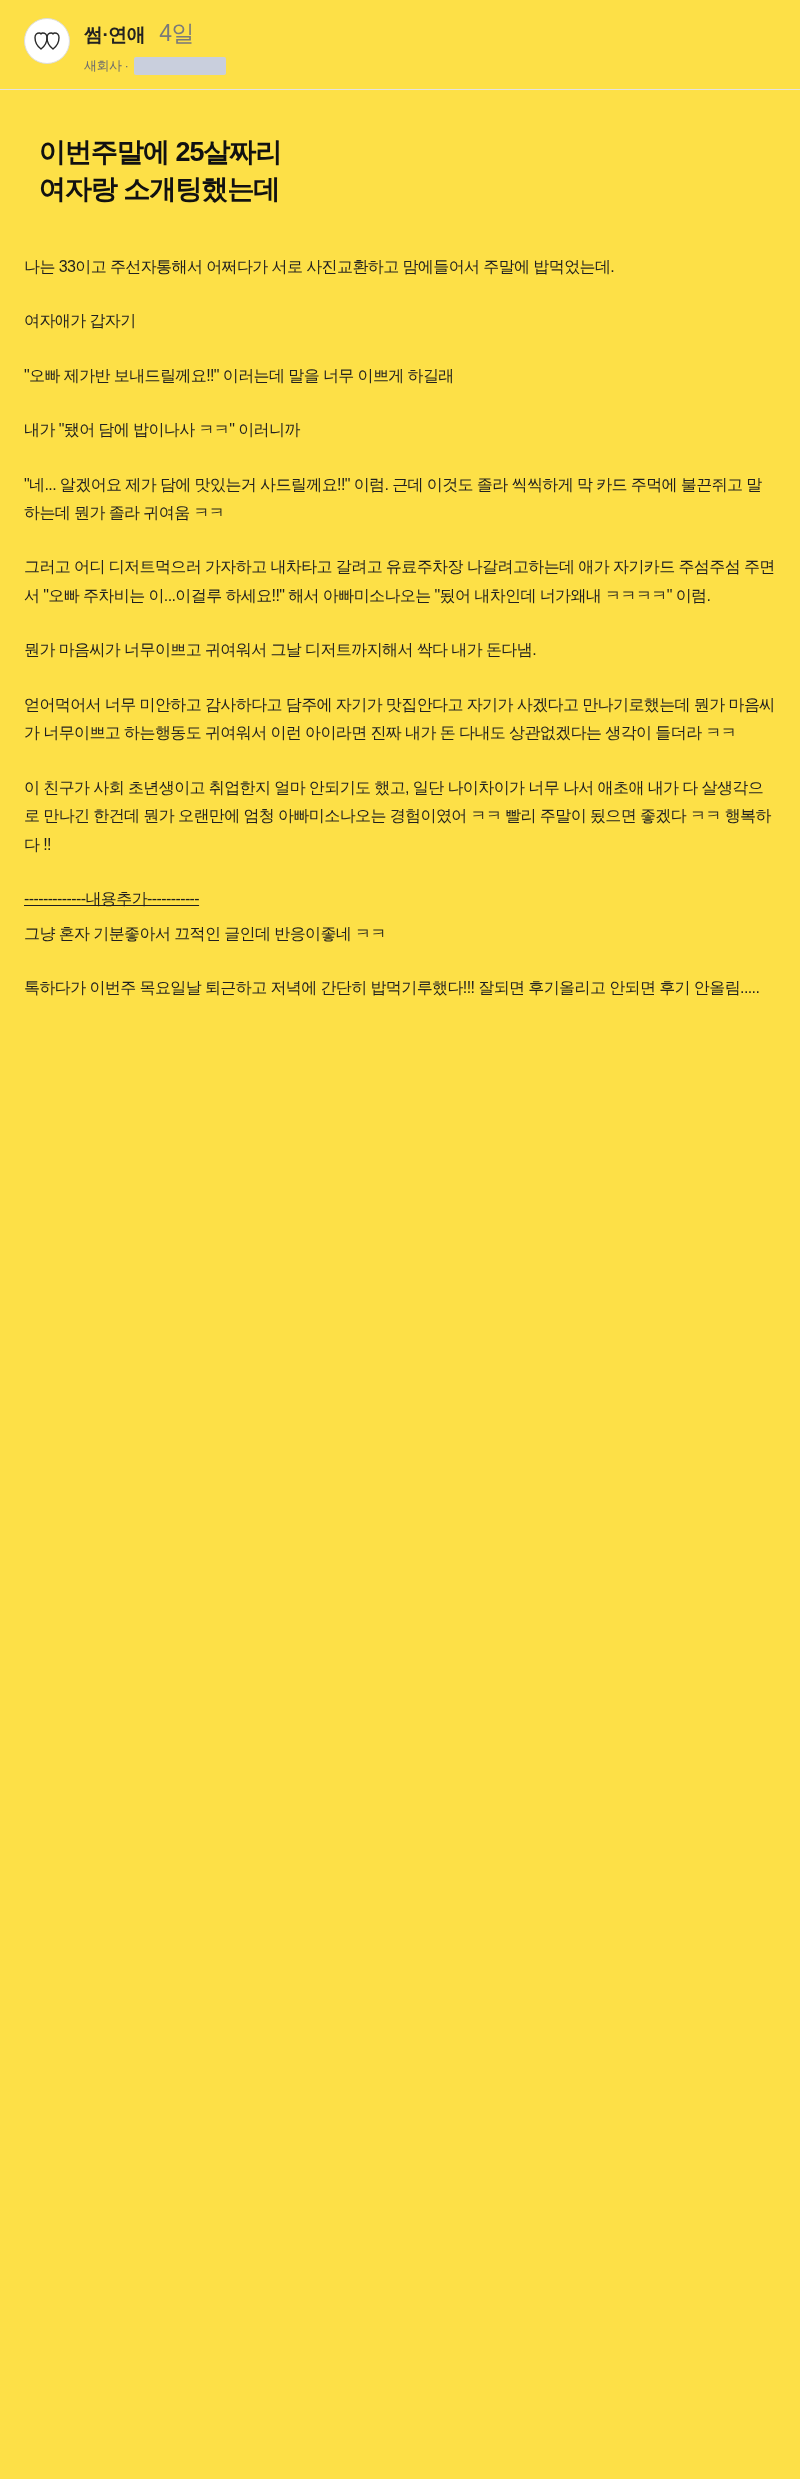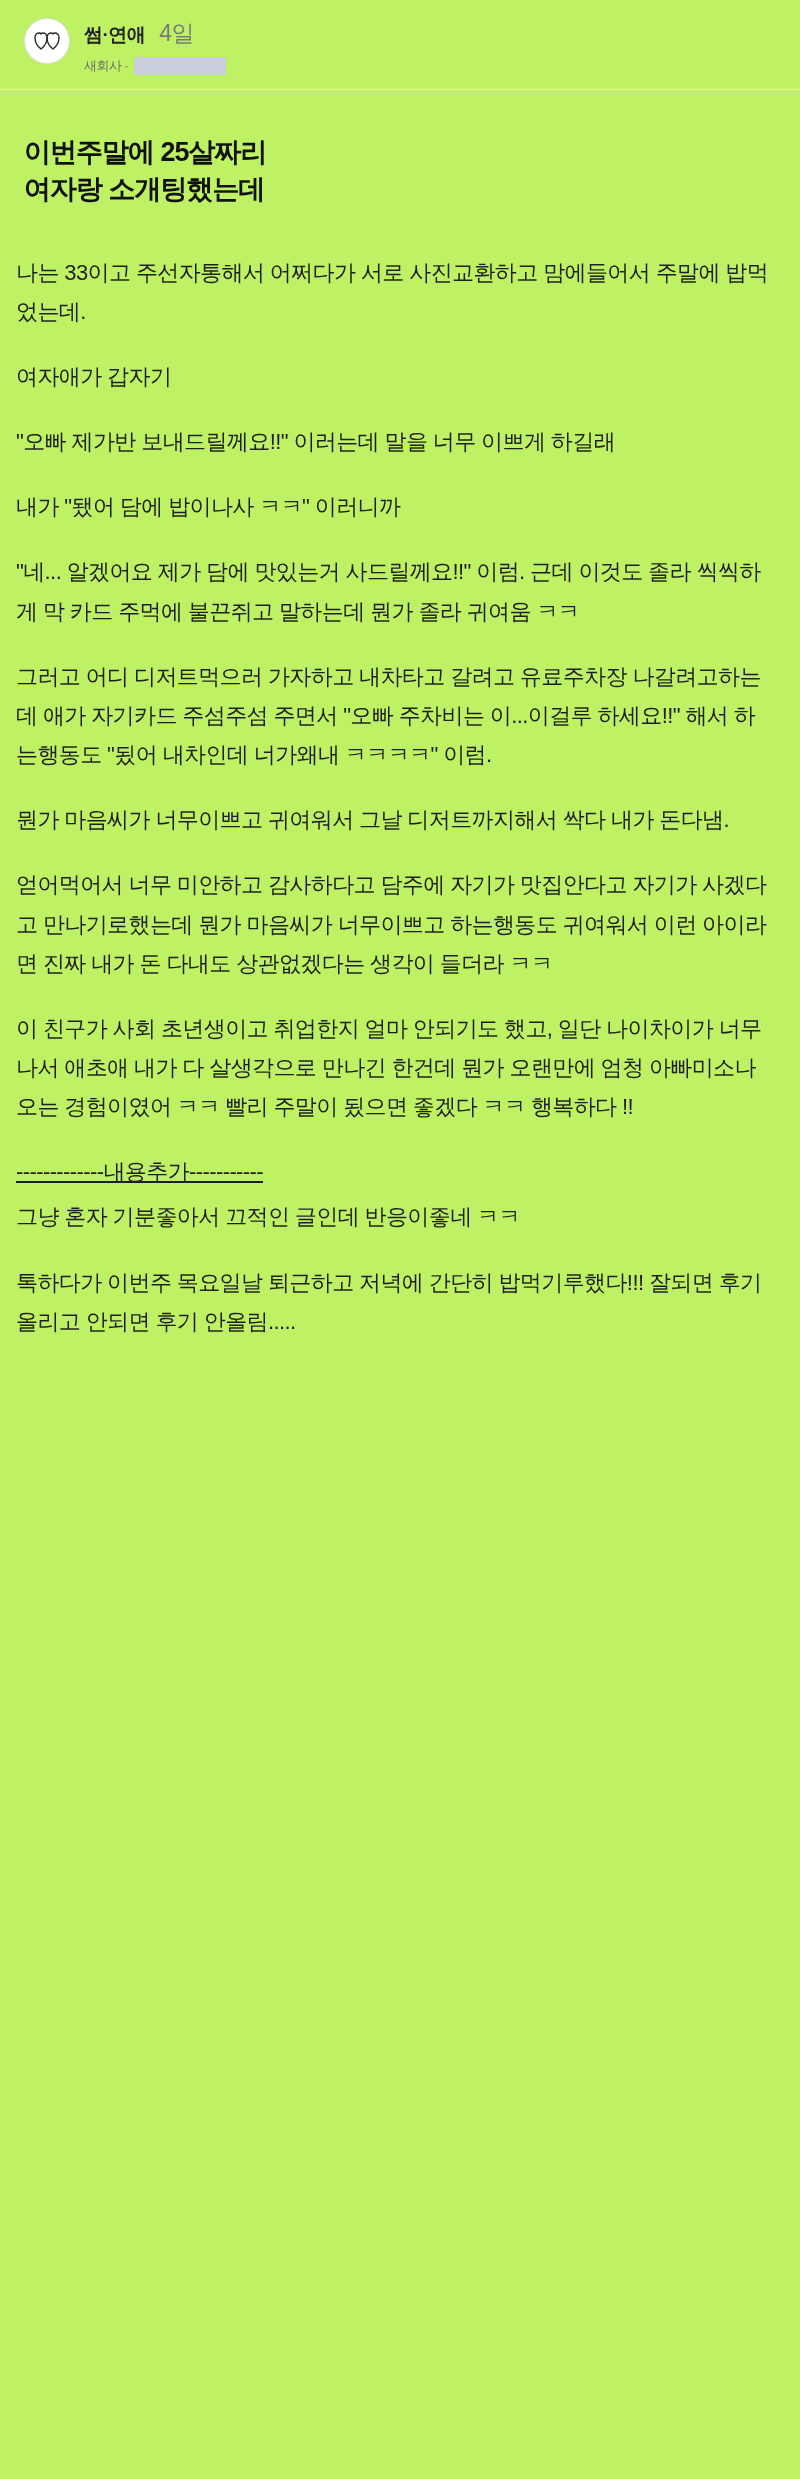--- a/index.html
+++ b/index.html
@@ -9,21 +9,21 @@
   }
   body {
     width: 800px;
     font-family: "Liberation Sans", sans-serif;
     color: #1a1a1a;
     -webkit-font-smoothing: antialiased;
   }
   .page {
     width: 800px;
     min-height: 2479px;
-    background: #bef264;
+    background: #fde047;
     box-sizing: border-box;
     position: relative;
   }
 
   
   .post-header {
     display: flex;
     align-items: flex-start;
     padding: 16px 24px 10px 24px;
     gap: 14px;
@@ -83,33 +83,33 @@
   }
 
   .divider {
     height: 1px;
     background: #e3e3e3;
     margin: 4px 0 0 0;
   }
 
   
   .post-title {
-    padding: 26px 24px 4px 24px;
+    padding: 26px 24px 4px 39px;
     font-size: 27px;
     font-weight: bold;
     line-height: 1.38;
     color: #111;
     letter-spacing: -1px;
     white-space: pre-line;
   }
 
   
   .post-body {
-    padding: 22px 24px 40px 16px;
-    font-size: 22px;
+    padding: 22px 24px 40px 24px;
+    font-size: 16px;
     line-height: 1.78;
     color: #1f1f1f;
     letter-spacing: -0.6px;
   }
   .para {
     margin: 0 0 26px 0;
     white-space: pre-line;
   }
   .para:last-child { margin-bottom: 15px; }
   .para.tight { margin-bottom: 6px; text-decoration: underline; }
@@ -144,21 +144,21 @@
 
   <h1 class="post-title">이번주말에 25살짜리
 여자랑 소개팅했는데</h1>
 
   <div class="post-body">
     <p class="para">나는 33이고 주선자통해서 어쩌다가 서로 사진교환하고 맘에들어서 주말에 밥먹었는데.</p>
     <p class="para">여자애가 갑자기</p>
     <p class="para">"오빠 제가반 보내드릴께요!!" 이러는데 말을 너무 이쁘게 하길래</p>
     <p class="para">내가 "됐어 담에 밥이나사 ㅋㅋ" 이러니까</p>
     <p class="para">"네... 알겠어요 제가 담에 맛있는거 사드릴께요!!" 이럼. 근데 이것도 졸라 씩씩하게 막 카드 주먹에 불끈쥐고 말하는데 뭔가 졸라 귀여움 ㅋㅋ</p>
-    <p class="para">그러고 어디 디저트먹으러 가자하고 내차타고 갈려고 유료주차장 나갈려고하는데 애가 자기카드 주섬주섬 주면서 "오빠 주차비는 이...이걸루 하세요!!" 해서 하는행동도 "됬어 내차인데 너가왜내 ㅋㅋㅋㅋ" 이럼.</p>
+    <p class="para">그러고 어디 디저트먹으러 가자하고 내차타고 갈려고 유료주차장 나갈려고하는데 애가 자기카드 주섬주섬 주면서 "오빠 주차비는 이...이걸루 하세요!!" 해서 아빠미소나오는 "됬어 내차인데 너가왜내 ㅋㅋㅋㅋ" 이럼.</p>
     <p class="para">뭔가 마음씨가 너무이쁘고 귀여워서 그날 디저트까지해서 싹다 내가 돈다냄.</p>
     <p class="para">얻어먹어서 너무 미안하고 감사하다고 담주에 자기가 맛집안다고 자기가 사겠다고 만나기로했는데 뭔가 마음씨가 너무이쁘고 하는행동도 귀여워서 이런 아이라면 진짜 내가 돈 다내도 상관없겠다는 생각이 들더라 ㅋㅋ</p>
     <p class="para">이 친구가 사회 초년생이고 취업한지 얼마 안되기도 했고, 일단 나이차이가 너무 나서 애초애 내가 다 살생각으로 만나긴 한건데 뭔가 오랜만에 엄청 아빠미소나오는 경험이였어 ㅋㅋ 빨리 주말이 됬으면 좋겠다 ㅋㅋ 행복하다 !!</p>
     <p class="para tight">-------------내용추가-----------</p>
     <p class="para">그냥 혼자 기분좋아서 끄적인 글인데 반응이좋네 ㅋㅋ</p>
     <p class="para">톡하다가 이번주 목요일날 퇴근하고 저녁에 간단히 밥먹기루했다!!! 잘되면 후기올리고 안되면 후기 안올림.....</p>
   </div>
 
 </div>
 

